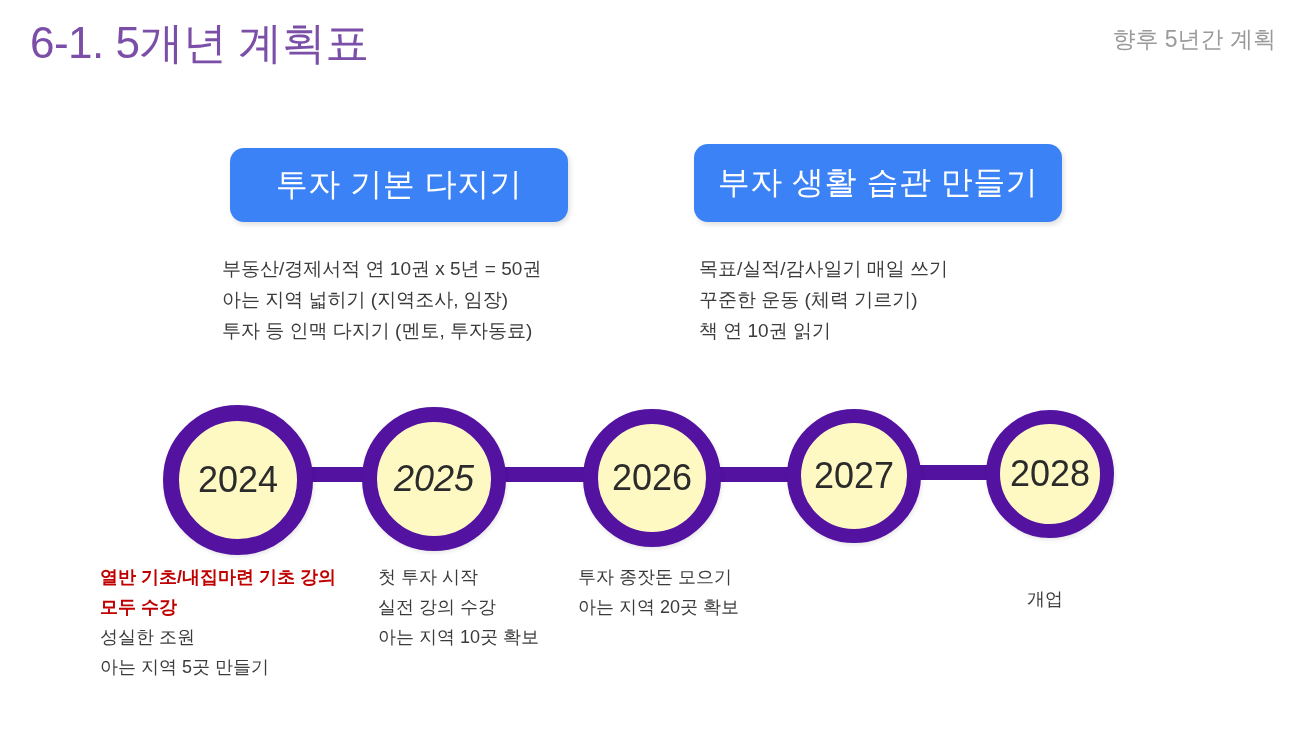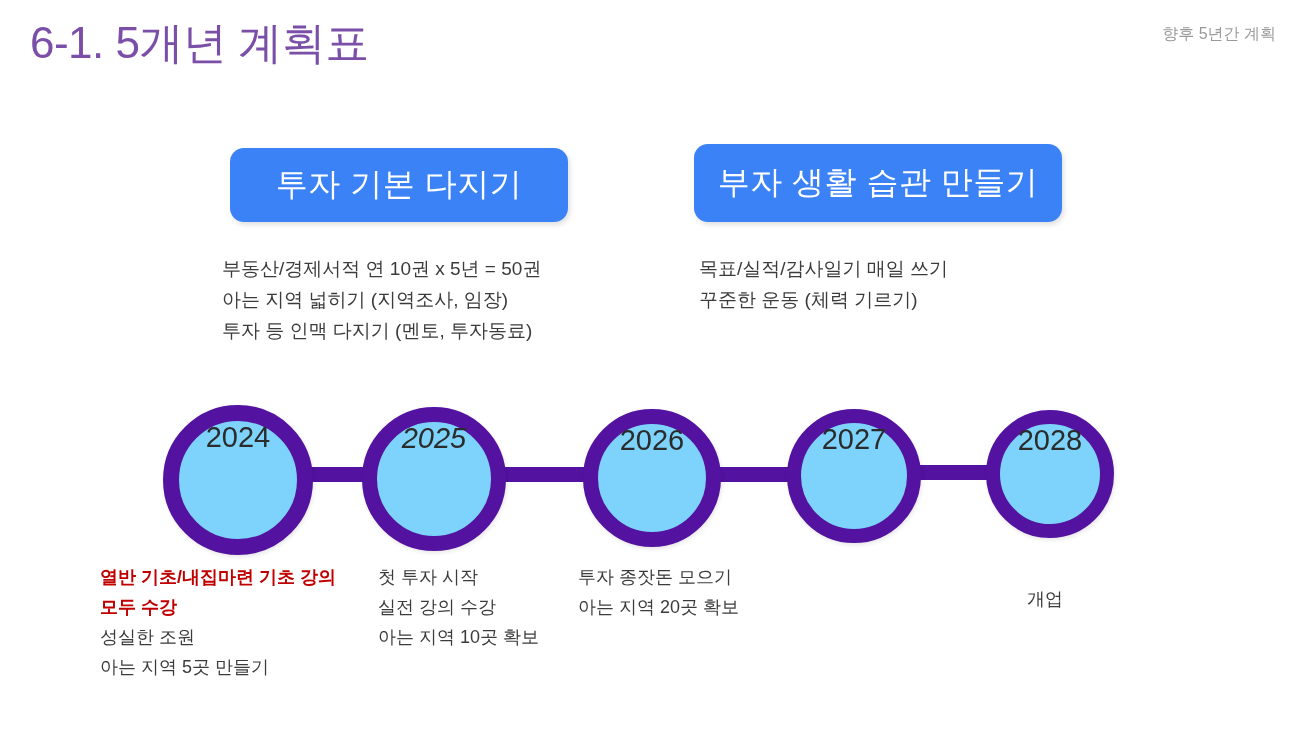--- a/index.html
+++ b/index.html
@@ -28,21 +28,21 @@
     font-size: 44px;
     font-weight: 400;
     color: #7B4EA8;
     letter-spacing: -0.5px;
     white-space: nowrap;
   }
   .header-note {
     position: absolute;
     right: 30px;
     top: 24px;
-    font-size: 16px;
+    font-size: 23px;
     color: #9a9a9a;
     white-space: nowrap;
   }
 
   
   .pill {
     position: absolute;
     background: #3b82f6;
     border-radius: 14px;
     display: flex;
@@ -80,26 +80,26 @@
     position: absolute;
     background: #5312A0;
     height: 15px;
     border-radius: 2px;
   }
   .node {
     position: absolute;
     border-style: solid;
     border-color: #5312A0;
     border-radius: 50%;
-    background: #7dd3fc;
+    background: #fef9c3;
     box-sizing: border-box;
     display: flex;
-    align-items: flex-start;
+    align-items: center;
     justify-content: center;
-    font-size: 29px;
+    font-size: 36px;
     color: #2b2b2b;
     box-shadow: 1px 2px 4px rgba(0,0,0,0.10);
   }
 
   
   .caption {
     position: absolute;
     font-size: 18px;
     line-height: 30px;
     color: #3b3b3b;
@@ -125,20 +125,21 @@
 
   <div class="bullets" id="bullets-1">
     <div>부동산/경제서적 연 10권 x 5년 = 50권</div>
     <div>아는 지역 넓히기 (지역조사, 임장)</div>
     <div>투자 등 인맥 다지기 (멘토, 투자동료)</div>
   </div>
 
   <div class="bullets" id="bullets-2">
     <div>목표/실적/감사일기 매일 쓰기</div>
     <div>꾸준한 운동 (체력 기르기)</div>
+    <div>책 연 10권 읽기</div>
   </div>
 
   <div class="timeline">
 
     <div class="connector" style="left:298px; top:72px; width:92px;"></div>
     <div class="connector" style="left:500px; top:72px; width:98px;"></div>
     <div class="connector" style="left:704px; top:72px; width:96px;"></div>
     <div class="connector" style="left:906px; top:70px; width:94px;"></div>
 
     <div class="node" style="left:163px; top:10px; width:150px; height:150px; border-width:16px;">

